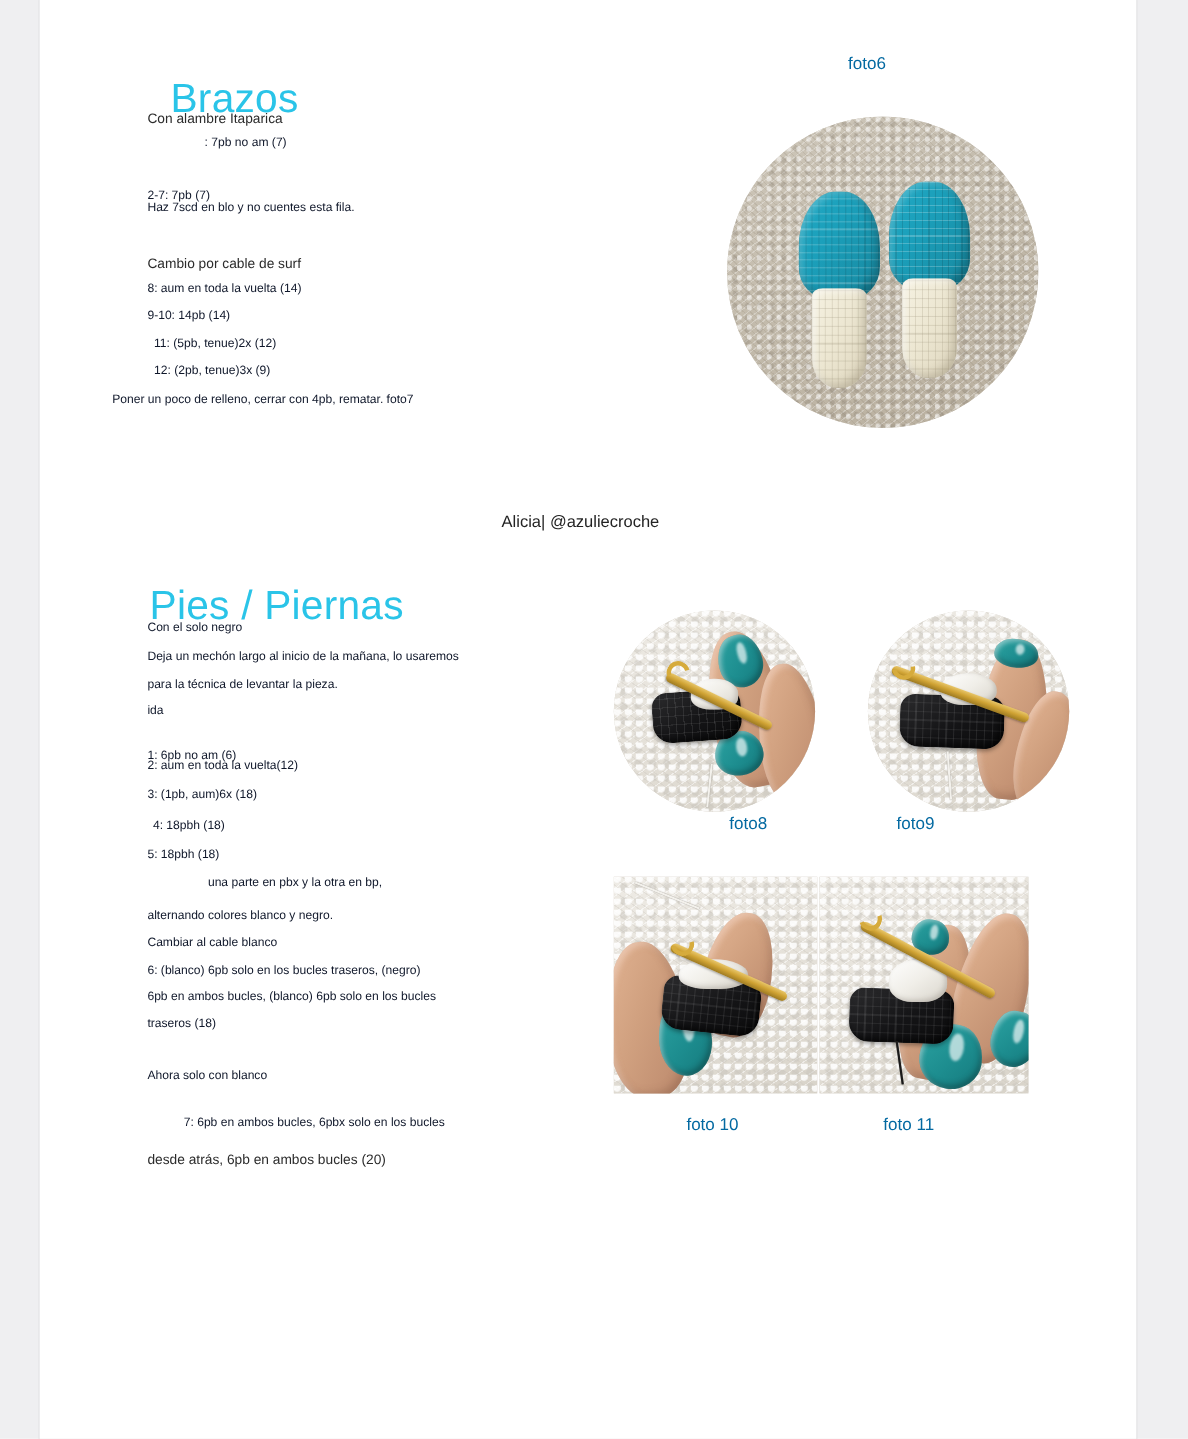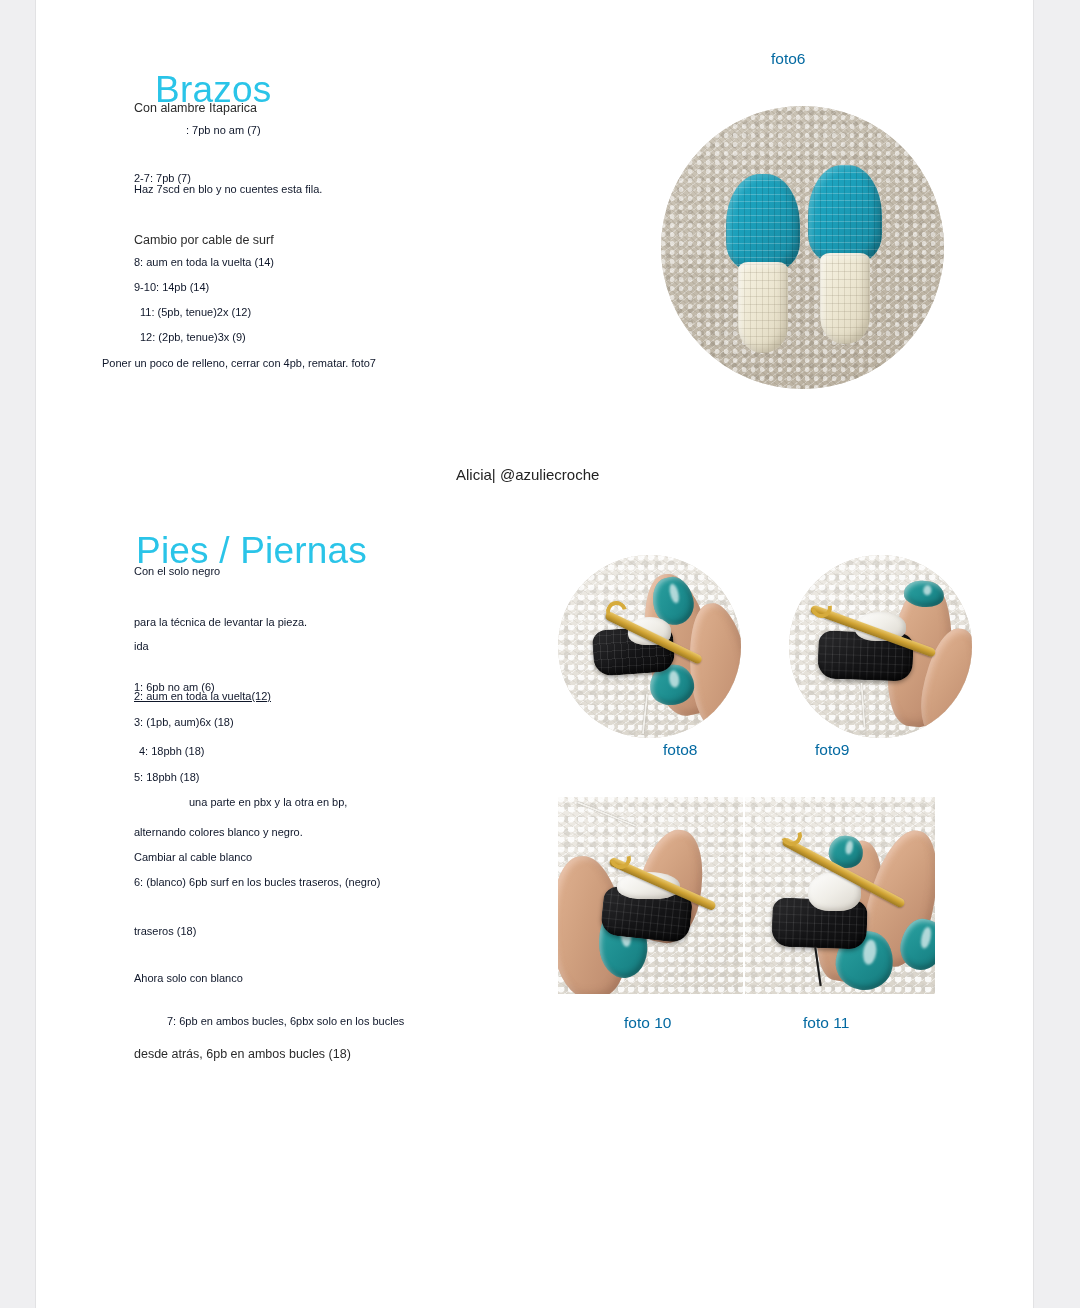--- a/index.html
+++ b/index.html
@@ -226,51 +226,53 @@
       <div class="stem"></div>
     </div>
   </div>
 
   <div id="attribution">Alicia| @azuliecroche</div>
 
   <h1 class="section-heading" id="heading-pies">Pies / Piernas</h1>
 
   <div class="tline" style="left:98px; top:564px;">Con el solo negro</div>
 
+  <div class="tline" style="left:98px; top:590px;">Deja un mechón largo al inicio de la mañana, lo usaremos</div>
 
   <div class="tline" style="left:98px; top:615px;">para la técnica de levantar la pieza.</div>
 
   <div class="tline" style="left:98px; top:639px;">ida</div>
 
   <div class="tline" style="left:98px; top:680px;">1: 6pb no am (6)</div>
 
-  <div class="tline" style="left:98px; top:689px;text-decoration:underline;">2: aum en toda la vuelta(12)</div>
+  <div class="tline" style="left:98px; top:689px;">2: aum en toda la vuelta(12)</div>
 
   <div class="tline" style="left:98px; top:715px;">3: (1pb, aum)6x (18)</div>
 
   <div class="tline" style="left:103px; top:744px;">4: 18pbh (18)</div>
 
   <div class="tline" style="left:98px; top:770px;">5: 18pbh (18)</div>
 
   <div class="tline" style="left:153px; top:795px;">una parte en pbx y la otra en bp,</div>
 
   <div class="tline" style="left:98px; top:825px;">alternando colores blanco y negro.</div>
 
   <div class="tline" style="left:98px; top:850px;">Cambiar al cable blanco</div>
 
-  <div class="tline" style="left:98px; top:875px;">6: (blanco) 6pb surf en los bucles traseros, (negro)</div>
-
+  <div class="tline" style="left:98px; top:875px;">6: (blanco) 6pb solo en los bucles traseros, (negro)</div>
+
+  <div class="tline" style="left:98px; top:899px;">6pb en ambos bucles, (blanco) 6pb solo en los bucles</div>
 
   <div class="tline" style="left:98px; top:924px;">traseros (18)</div>
 
   <div class="tline" style="left:98px; top:971px;">Ahora solo con blanco</div>
 
   <div class="tline" style="left:131px; top:1014px;">7: 6pb en ambos bucles, 6pbx solo en los bucles</div>
 
-  <div class="tline small" style="left:98px; top:1046px;">desde atrás, 6pb en ambos bucles (18)</div>
+  <div class="tline small" style="left:98px; top:1046px;">desde atrás, 6pb en ambos bucles (20)</div>
 
   <div class="photo circle" style="left:522px; top:555px; width:183px; height:183px;">
     <div class="ph-bg tex-white"></div>
     <div class="finger" style="left:48%; top:10%; width:36%; height:78%; transform:rotate(-12deg);"></div>
     <div class="finger" style="left:72%; top:26%; width:32%; height:72%; transform:rotate(-8deg);"></div>
     <div class="nail" style="left:52%; top:12%; width:22%; height:26%; transform:rotate(-14deg);"></div>
     <div class="nail" style="left:50%; top:60%; width:24%; height:22%; transform:rotate(-8deg);"></div>
     <div class="blackpiece" style="left:19%; top:40%; width:44%; height:25%; transform:rotate(-4deg);"></div>
     <div class="whiteyarn" style="left:38%; top:34%; width:24%; height:15%;"></div>
     <div class="hook" style="left:26%; top:30%; width:58%; transform:rotate(26deg); transform-origin:left center;"></div>

